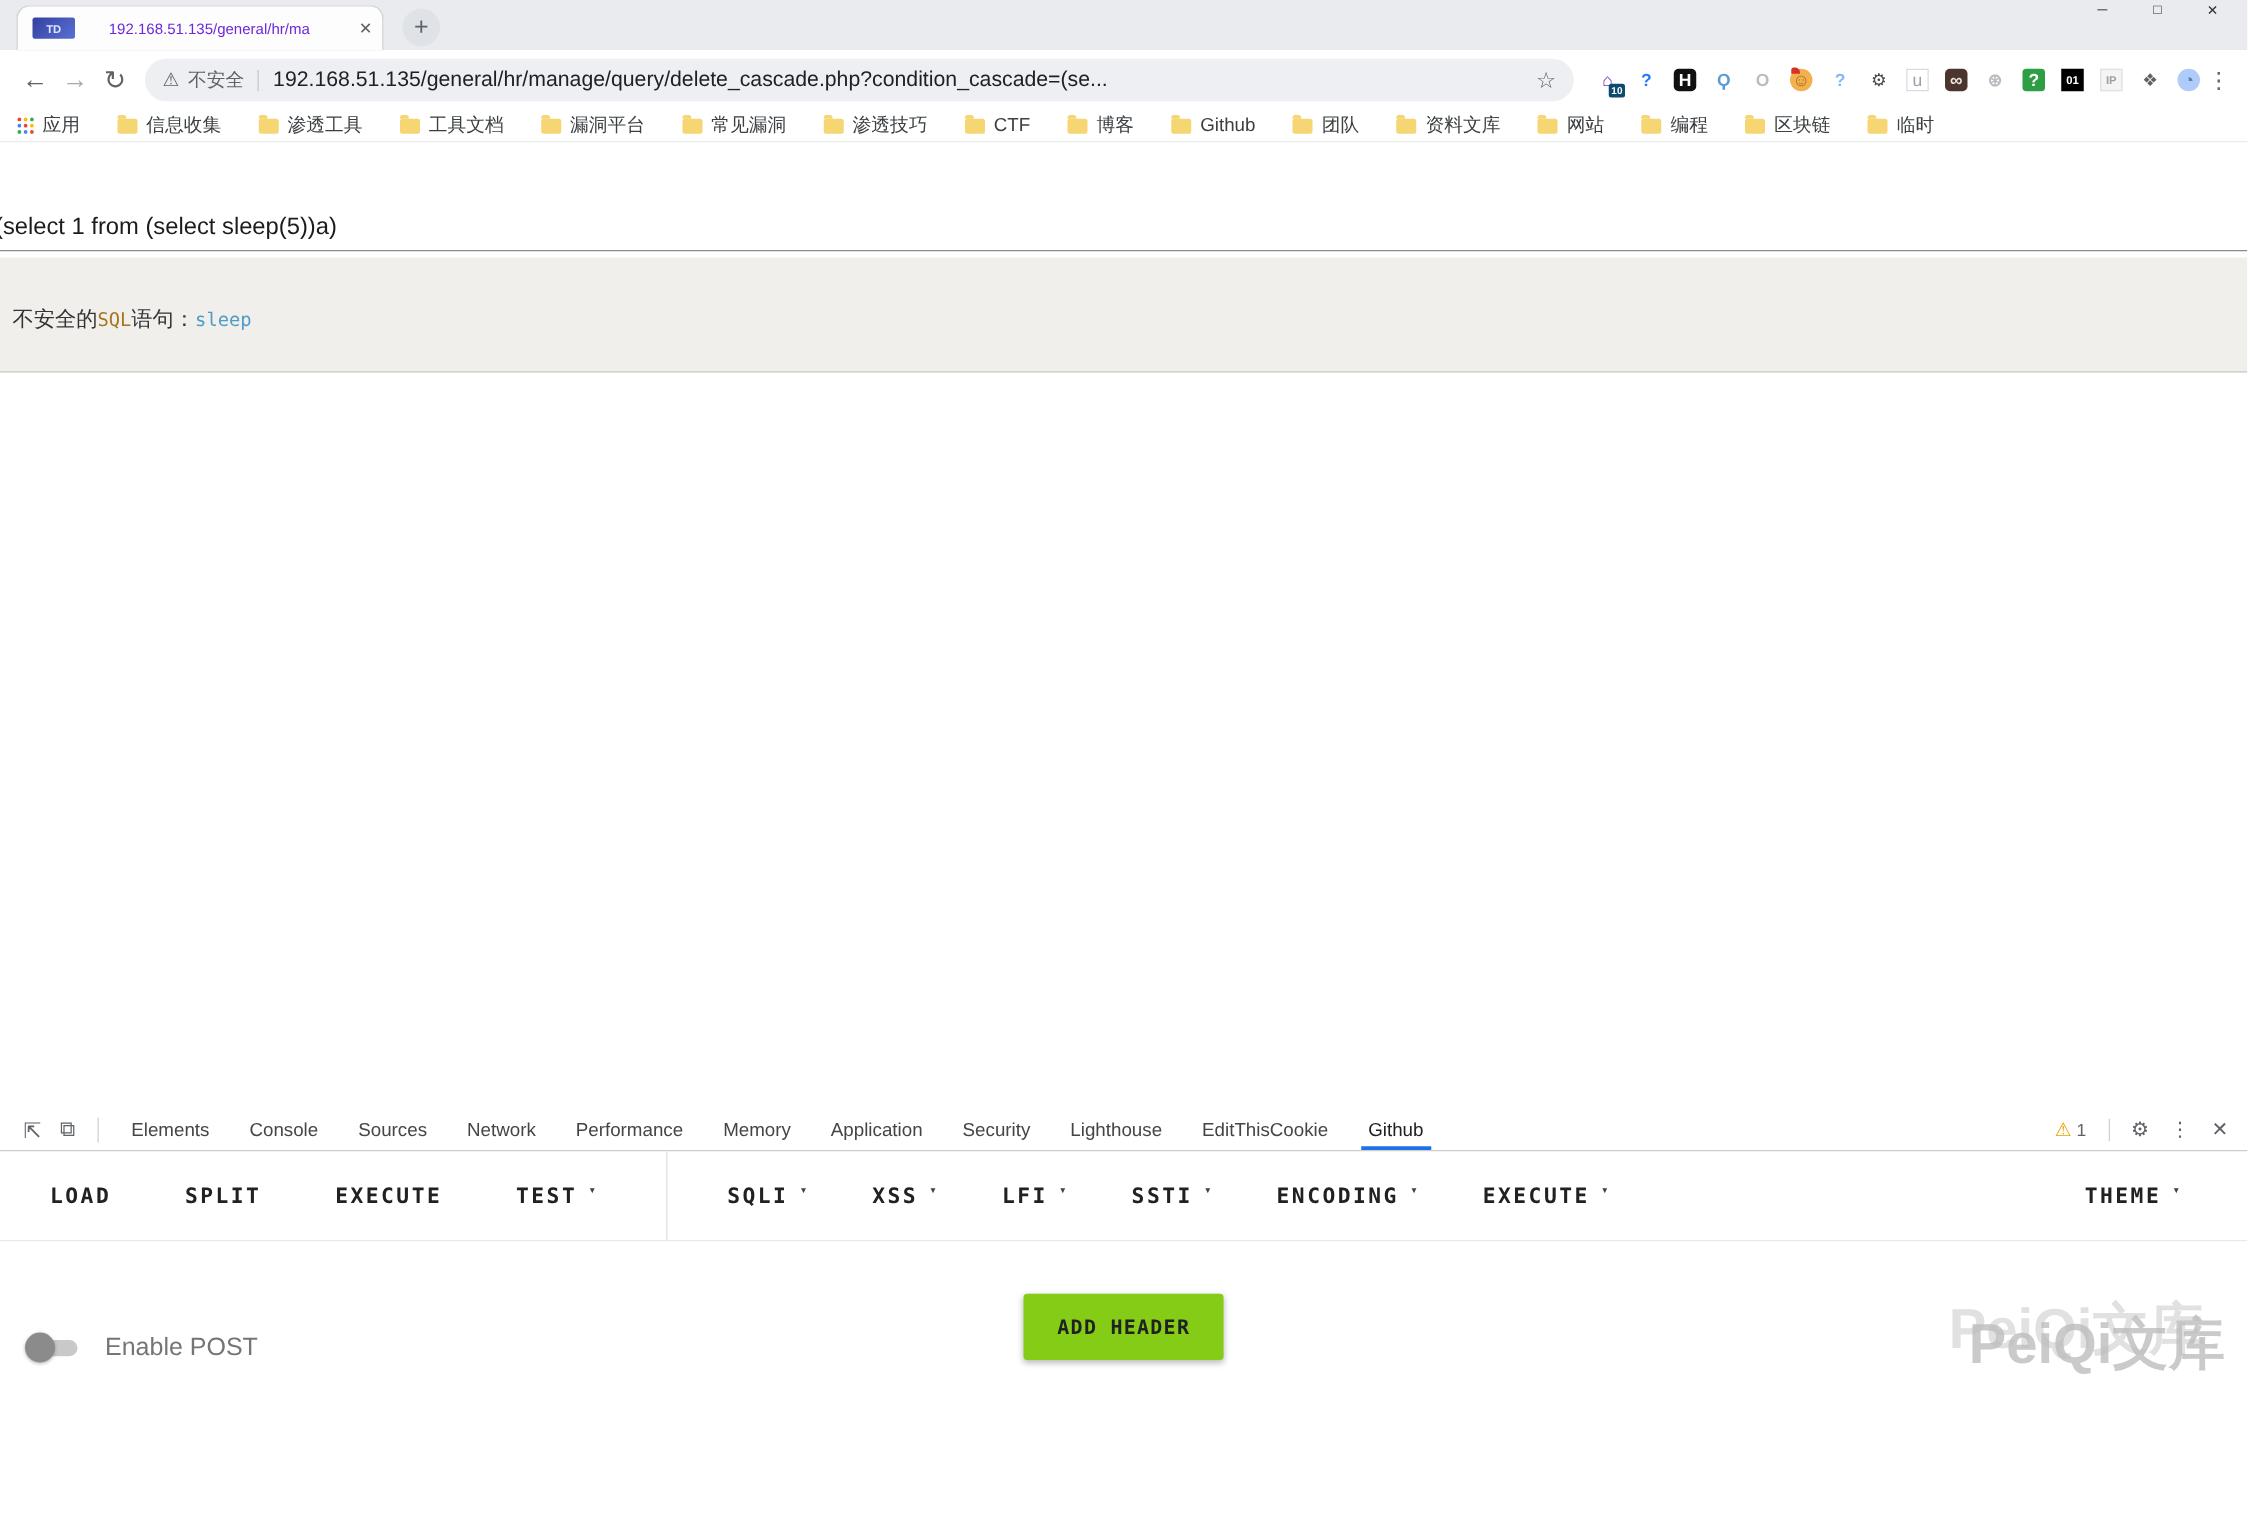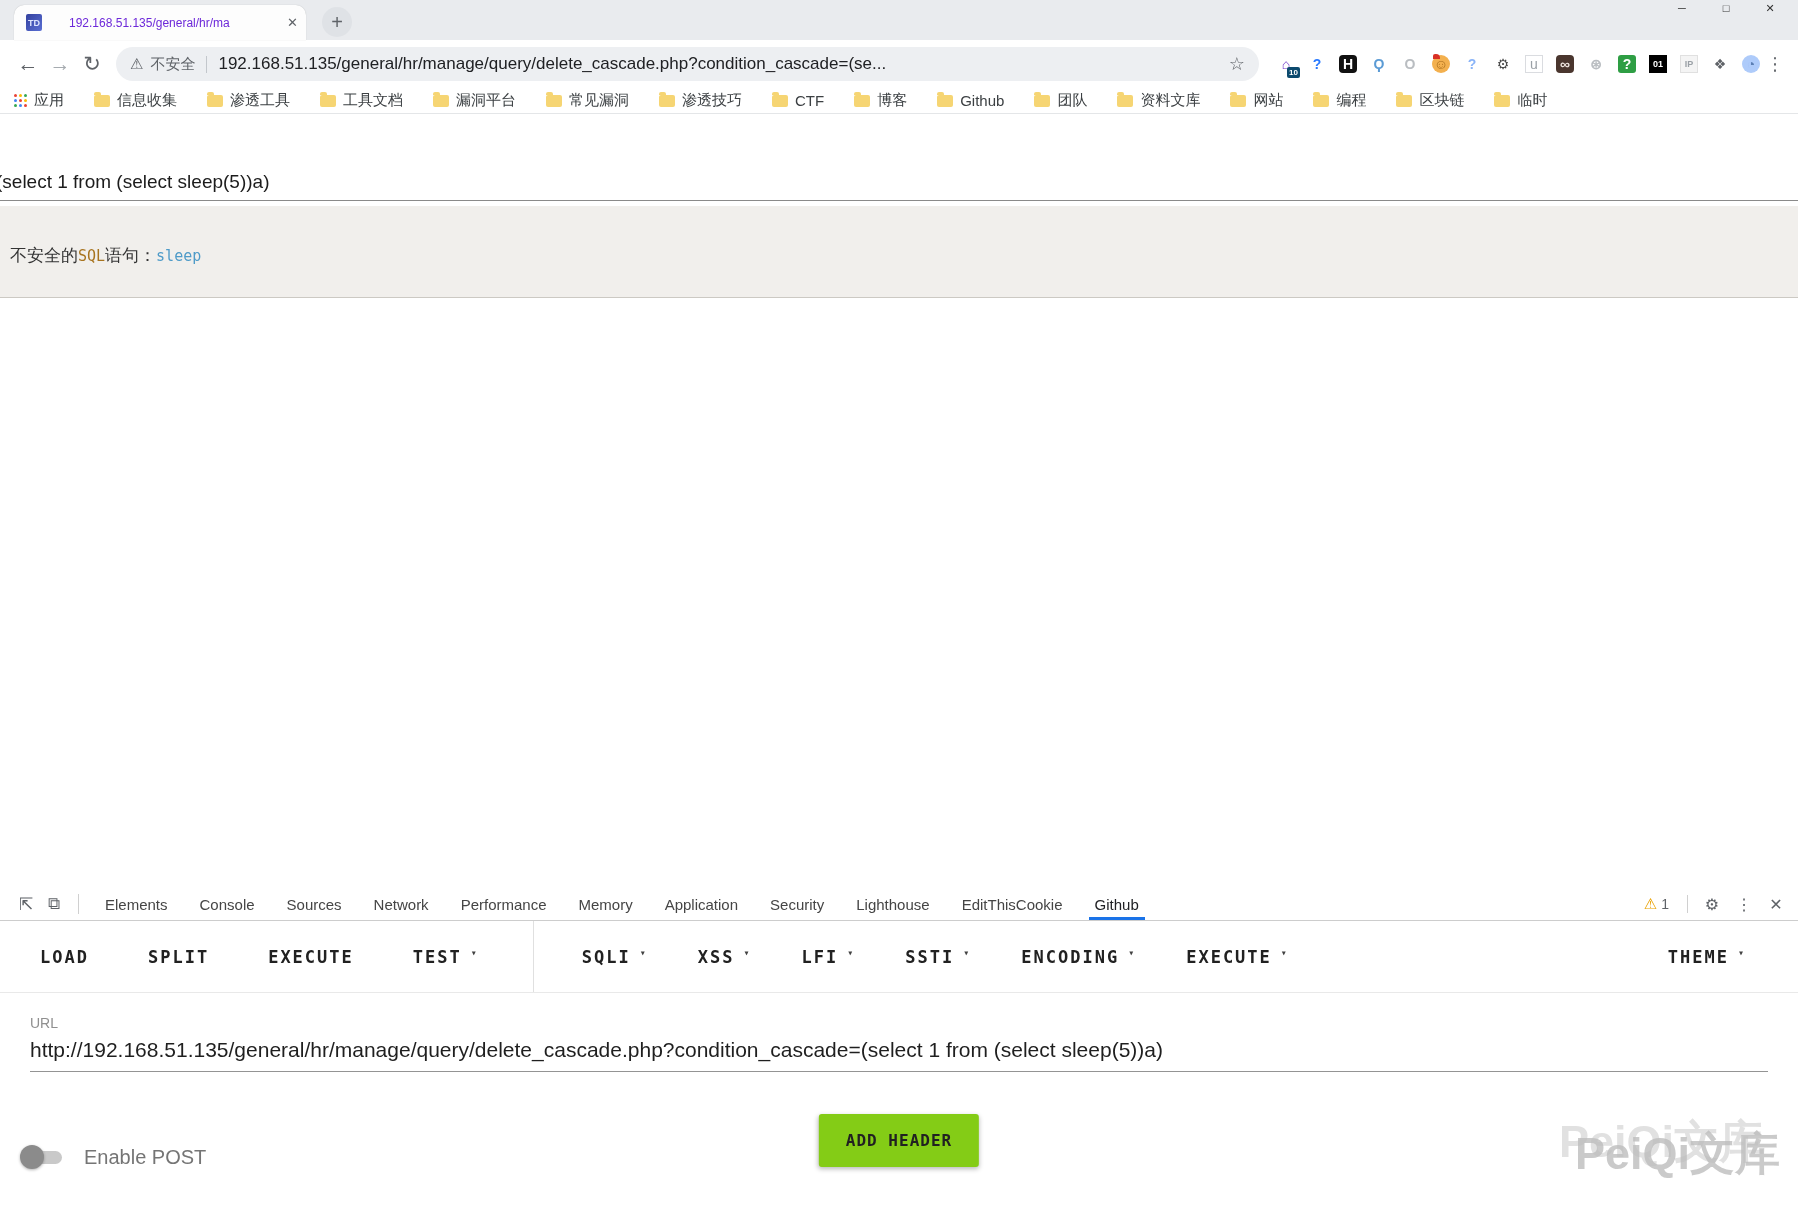--- a/index.html
+++ b/index.html
@@ -4,21 +4,21 @@
 <style>
   * { margin:0; padding:0; box-sizing:border-box; }
   html,body { width:1798px; height:1218px; overflow:hidden; font-family:"Liberation Sans", sans-serif; background:#fff; }
   .browser { width:1798px; height:1218px; display:flex; flex-direction:column; position:relative; }
 
   
   .titlebar { height:40px; background:#e9ebee; position:relative; flex:none; }
   .win-controls { position:absolute; top:0; right:6px; display:flex; }
   .win-btn { width:44px; height:16px; display:flex; align-items:center; justify-content:center; font-size:11px; color:#333; cursor:default; }
   .tab { position:absolute; left:14px; bottom:0; width:292px; height:35px; background:#fdfdfd; border-radius:10px 10px 0 0; display:flex; align-items:center; padding:0 8px 0 12px; box-shadow:0 0 1px rgba(0,0,0,.25); }
-  .favicon { width:16px; height:17px; background:linear-gradient(135deg,#33419e,#5a6fd4); color:#dfe6ff; font-size:9px; font-weight:bold; display:flex; align-items:center; justify-content:center; border-radius:2px; flex:none; }
+  .favicon { width:34px; height:17px; background:linear-gradient(135deg,#33419e,#5a6fd4); color:#dfe6ff; font-size:9px; font-weight:bold; display:flex; align-items:center; justify-content:center; border-radius:2px; flex:none; }
   .tab-title { font-size:12px; color:#6d28d9; margin-left:27px; white-space:nowrap; overflow:hidden; flex:1; }
   .tab-close { font-size:13px; color:#5f6368; margin-left:6px; flex:none; }
   .new-tab { position:absolute; left:322px; bottom:3px; width:30px; height:30px; border-radius:50%; background:#dfe2e6; display:flex; align-items:center; justify-content:center; font-size:20px; color:#5f6368; }
 
   
   .toolbar { height:48px; background:#fff; display:flex; align-items:center; padding:0 10px 0 12px; flex:none; }
   .nav-btn { font-size:21px; color:#5f6368; width:32px; text-align:center; flex:none; }
   .nav-btn.disabled { color:#a6abb0; }
   .omnibox { flex:1; height:34px; background:#edeff2; border-radius:17px; display:flex; align-items:center; padding:0 14px; margin:0 8px; min-width:0; }
   .warn-glyph { font-size:15px; color:#5f6368; flex:none; }
@@ -390,24 +390,20 @@
             <span>EXECUTE</span>
             <span class="hb-caret">▾</span>
           </div>
         </div>
       <div class="hb-btn hb-theme">
           <span>THEME</span>
           <span class="hb-caret">▾</span>
         </div>
     </div>
 
-    <div class="hb-url-section">
-      <div class="hb-url-label">URL</div>
-      <div class="hb-url-value">http://192.168.51.135/general/hr/manage/query/delete_cascade.php?condition_cascade=(select 1 from (select sleep(5))a)</div>
-    </div>
 
     <div class="hb-bottom">
       <div class="switch">
         <span class="track"></span>
         <span class="thumb"></span>
       </div>
       <span class="post-label">Enable POST</span>
       <div class="add-header">ADD HEADER</div>
       <div class="watermark">
         <span class="ghost">PeiQi文库</span>

